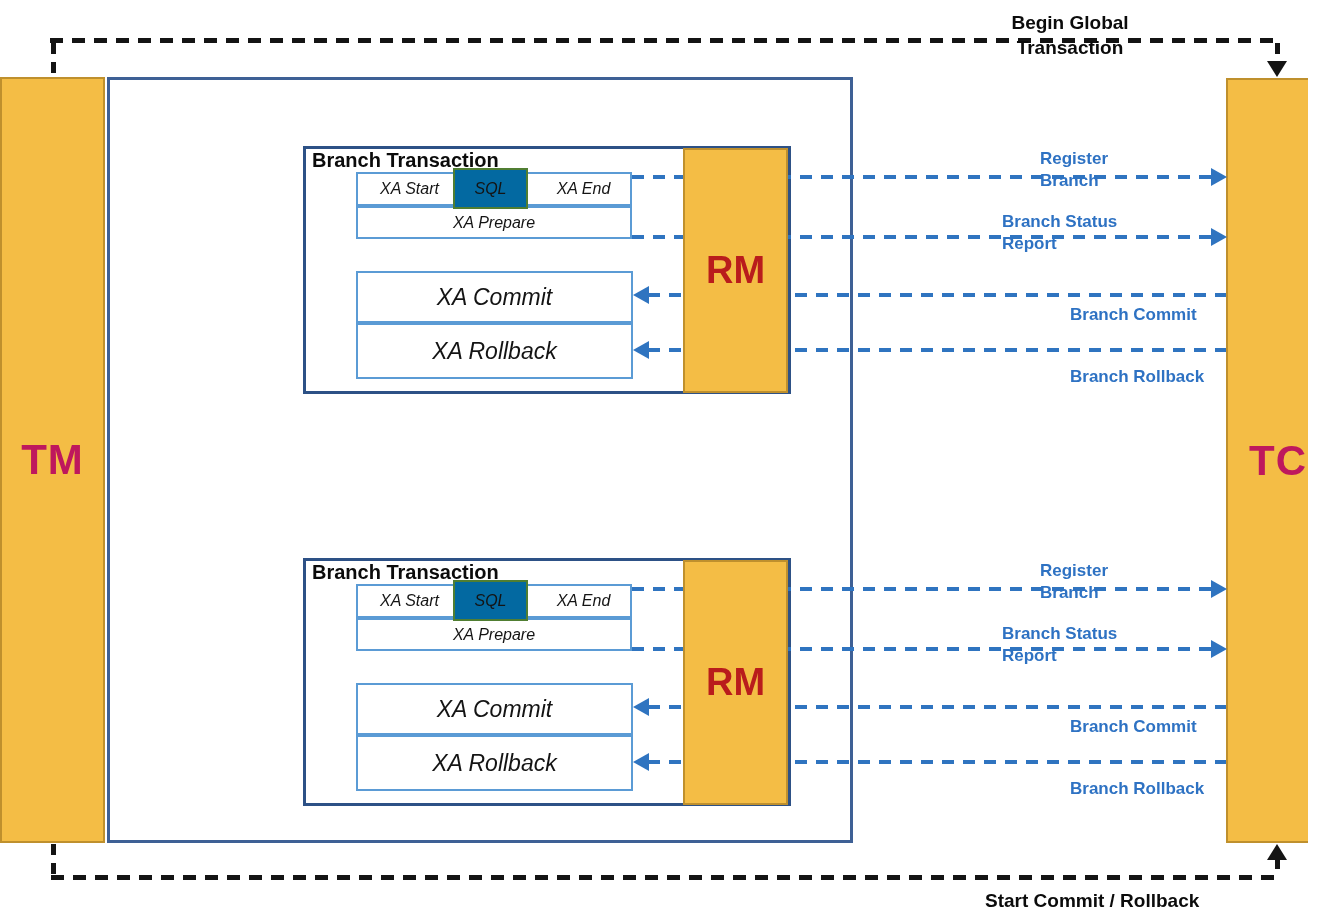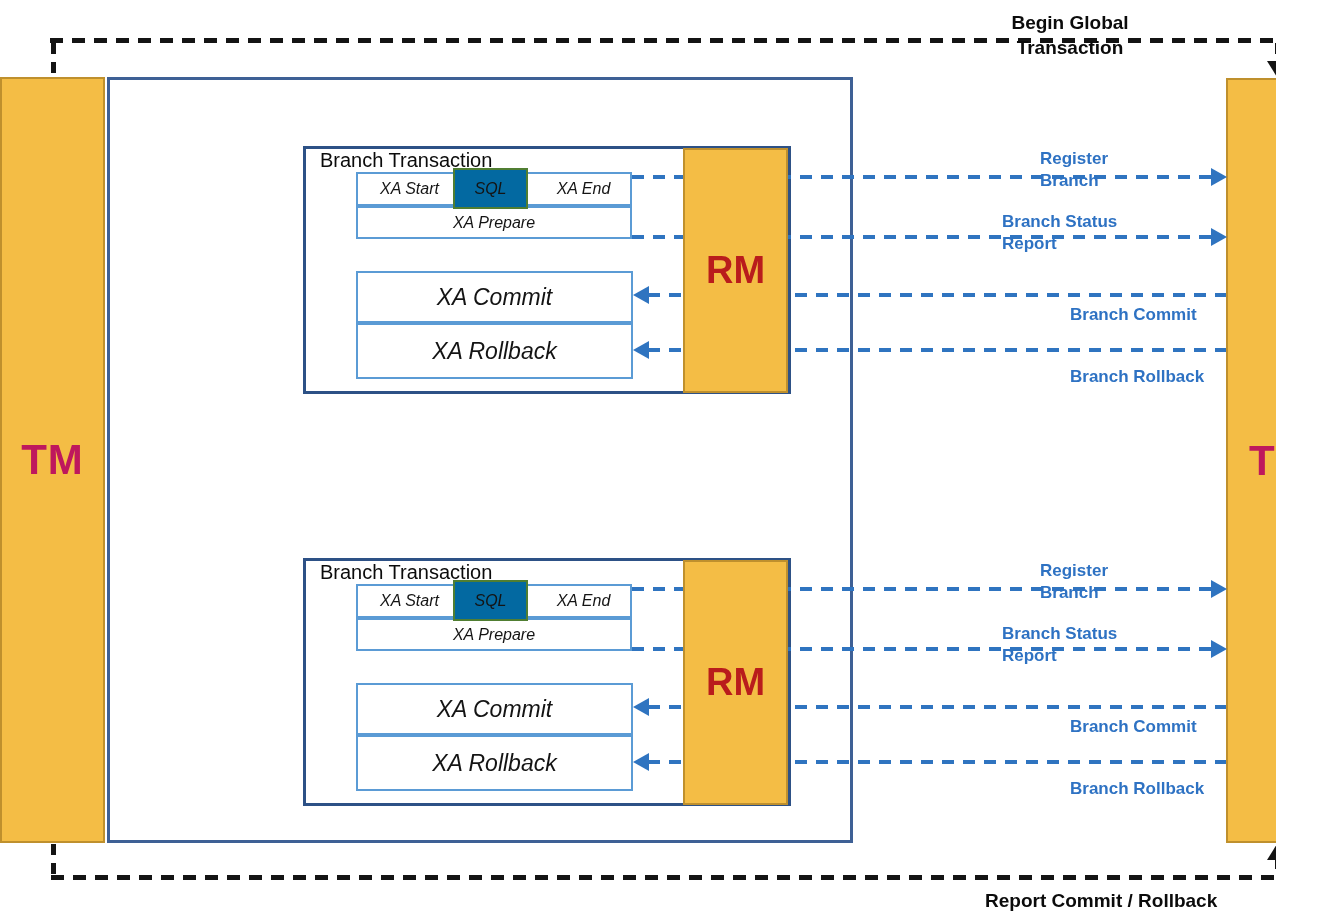--- a/index.html
+++ b/index.html
@@ -1,18 +1,18 @@
 <!DOCTYPE html>
 <html><head>
 <meta charset="utf-8">
 <style>
   html,body{margin:0;padding:0;background:#ffffff;}
   #stage{
     position:relative;width:1276px;height:924px;background:#ffffff;
-    font-family:"Liberation Sans","DejaVu Sans",sans-serif;overflow:hidden;
+    font-family:"Liberation Sans","DejaVu Sans",sans-serif;overflow:hidden;padding-left:32px;
   }
   .abs{position:absolute;}
 
   
   .pillar{
     background:#f4bd45;border:2px solid #bf902d;box-sizing:border-box;
     display:flex;align-items:center;justify-content:center;
     color:#be185d;font-weight:bold;font-size:42px;letter-spacing:1px;z-index:2;
   }
   .tm{left:0;top:77px;width:105px;height:766px;}
@@ -29,21 +29,21 @@
   }
 
   
   .branch-section{left:0;width:1330px;height:252px;z-index:3;}
   .branch-box{
     position:absolute;left:303px;top:0;width:488px;height:248px;background:#ffffff;
     border:3px solid #2d5186;box-sizing:border-box;z-index:1;
   }
   .branch-title{
     position:absolute;left:312px;top:3px;color:#0b0b0b;
-    font-weight:normal;font-size:20px;z-index:3;margin-left:8px;
+    font-weight:bold;font-size:20px;z-index:3;
   }
   .lb{border:2px solid #5b9bd5;box-sizing:border-box;background:#ffffff;position:absolute;z-index:2;}
   .cell{
     display:flex;align-items:center;justify-content:center;
     font-style:italic;color:#141414;font-size:16px;
   }
   .row-box{left:356px;top:26px;width:276px;height:34px;}
   .xa-start{position:absolute;left:357px;top:27px;width:105px;height:32px;z-index:3;}
   .xa-end{position:absolute;left:536px;top:27px;width:95px;height:32px;z-index:3;}
   .sql-box{
@@ -111,21 +111,21 @@
   <div class="abs kdash-h" style="left:50px;top:38px;width:1230px;"></div>
   <div class="abs kdash-v" style="left:51px;top:43px;height:34px;"></div>
   <div class="abs kdash-v" style="left:1275px;top:43px;height:19px;"></div>
   <div class="arr arr-down" style="left:1267px;top:61px;"></div>
   <div class="black-label lbl-begin">Begin Global Transaction</div>
 
   <div class="abs kdash-v" style="left:51px;top:844px;height:34px;"></div>
   <div class="abs kdash-h" style="left:51px;top:875px;width:1229px;"></div>
   <div class="abs kdash-v" style="left:1275px;top:858px;height:18px;"></div>
   <div class="arr arr-up" style="left:1267px;top:844px;"></div>
-  <div class="black-label lbl-gcommit">Report Commit / Rollback</div>
+  <div class="black-label lbl-gcommit">Start Commit / Rollback</div>
 
   <div class="abs pillar tm">
     <span>TM</span>
   </div>
   <div class="abs pillar tc">
     <span>TC</span>
   </div>
 
   <div class="abs global-box"></div>
 

